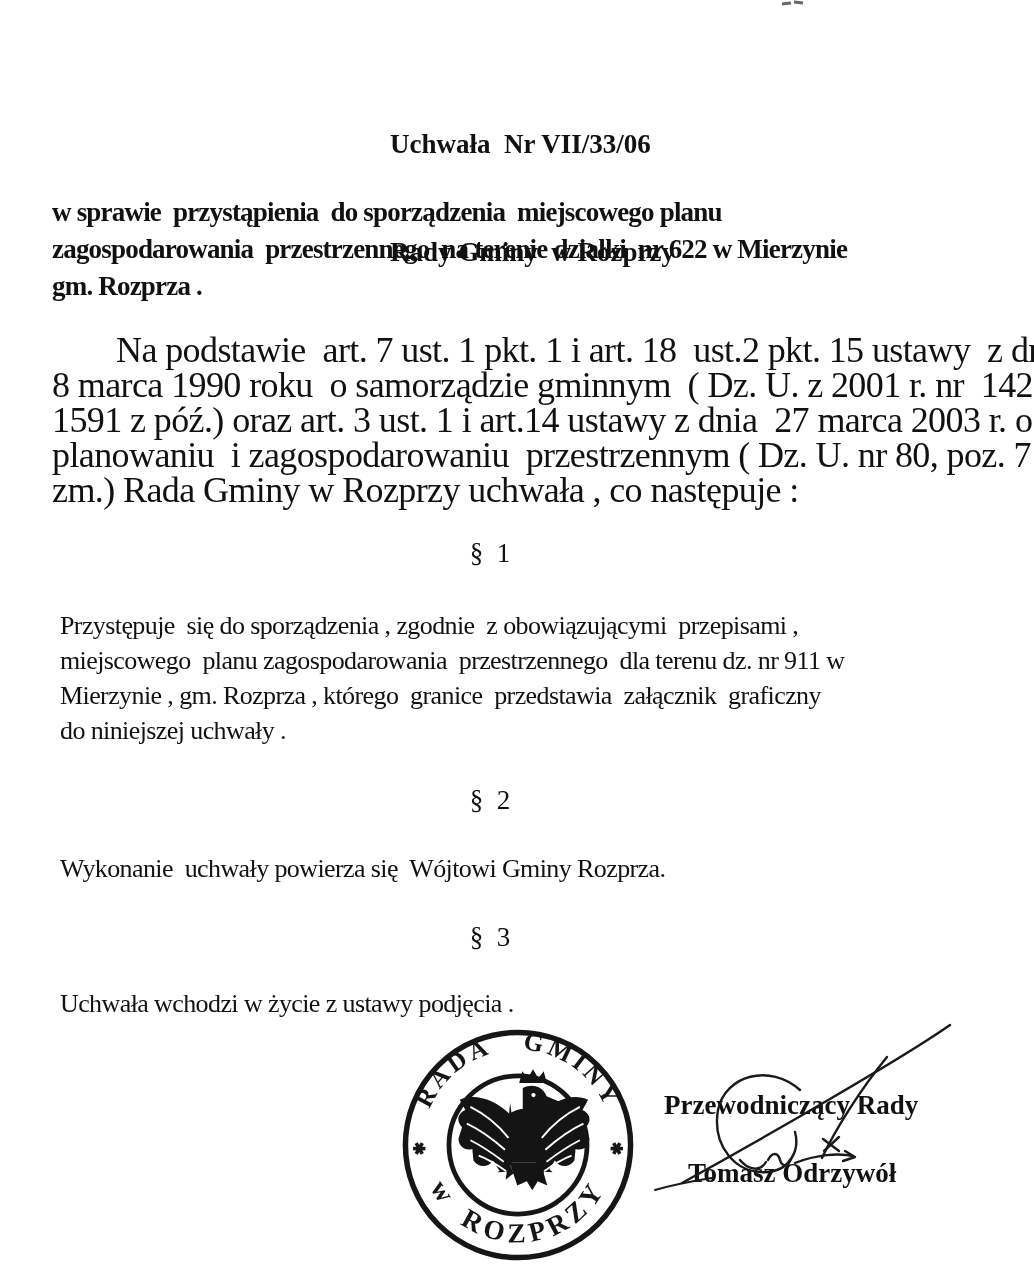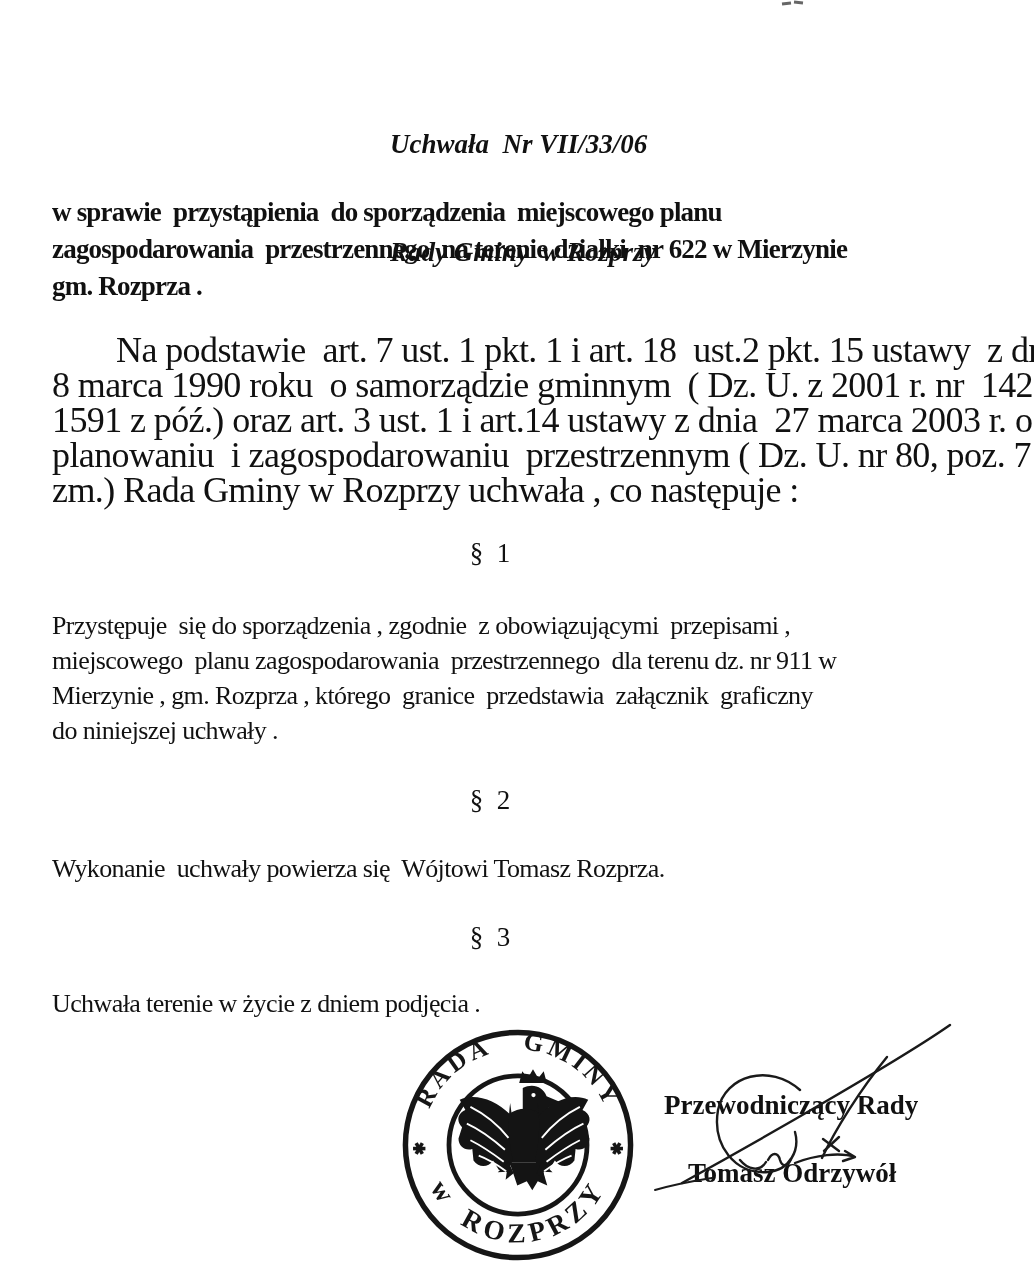--- a/index.html
+++ b/index.html
@@ -7,38 +7,38 @@
     width: 1034px; height: 1281px;
     position: relative;
     background: #ffffff;
     color: #111111;
     font-family: "Liberation Serif", serif;
     overflow: hidden;
   }
   .abs { position: absolute; white-space: pre; }
   .title-block {
     left: 390px; top: 54px;
-    font-weight: bold; font-size: 27px; line-height: 36px; font-style: italic;
+    font-weight: bold; font-size: 27px; line-height: 36px;
   }
   .subject {
     left: 52px; top: 194px;
     font-weight: bold; font-size: 27px; line-height: 37px;
     letter-spacing: -0.8px;
   }
   .preamble {
     left: 52px; top: 333px;
     font-size: 36px; line-height: 35px;
     text-indent: 64px; letter-spacing: -0.6px;
   }
   .sec-head {
     left: 0; width: 980px; text-align: center;
     font-size: 27px;
   }
   .sec-body {
-    left: 52px;
+    left: 60px;
     font-size: 26px; line-height: 35px; letter-spacing: -0.6px;
   }
   #sec1-head { top: 538px; }
   #sec1-body { top: 608px; }
   #sec2-head { top: 785px; }
   #sec2-body { top: 851px; }
   #sec3-head { top: 922px; }
   #sec3-body { top: 986px; }
   .seal {
     left: 399px; top: 1026px; width: 238px; height: 238px;
@@ -79,24 +79,24 @@
 planowaniu  i zagospodarowaniu  przestrzennym ( Dz. U. nr 80, poz. 717 z póź.
 zm.) Rada Gminy w Rozprzy uchwała , co następuje :</div>
 
 <div class="abs sec-head" id="sec1-head">§  1</div>
 <div class="abs sec-body" id="sec1-body">Przystępuje  się do sporządzenia , zgodnie  z obowiązującymi  przepisami ,
 miejscowego  planu zagospodarowania  przestrzennego  dla terenu dz. nr 911 w
 Mierzynie , gm. Rozprza , którego  granice  przedstawia  załącznik  graficzny
 do niniejszej uchwały .</div>
 
 <div class="abs sec-head" id="sec2-head">§  2</div>
-<div class="abs sec-body" id="sec2-body">Wykonanie  uchwały powierza się  Wójtowi Tomasz Rozprza.</div>
+<div class="abs sec-body" id="sec2-body">Wykonanie  uchwały powierza się  Wójtowi Gminy Rozprza.</div>
 
 <div class="abs sec-head" id="sec3-head">§  3</div>
-<div class="abs sec-body" id="sec3-body">Uchwała terenie w życie z dniem podjęcia .</div>
+<div class="abs sec-body" id="sec3-body">Uchwała wchodzi w życie z ustawy podjęcia .</div>
 
 <svg class="abs seal" viewBox="0 0 100 100">
   <circle cx="50" cy="50" r="47.3" fill="none" stroke="#161616" stroke-width="2.3"></circle>
   <circle cx="50" cy="50" r="29" fill="none" stroke="#161616" stroke-width="2"></circle>
   <defs>
     <path id="arcTop" d="M 12.4,36.3 A 40,40 0 0 1 87.6,36.3" fill="none"></path>
     <path id="arcBottom" d="M 11.5,64 A 41,41 0 0 0 88.5,64" fill="none"></path>
   </defs>
   <text class="seal-arc-text" font-size="10.5" letter-spacing="1.6" word-spacing="9">
     <textPath href="#arcTop" startOffset="50%" text-anchor="middle">RADA GMINY</textPath>

